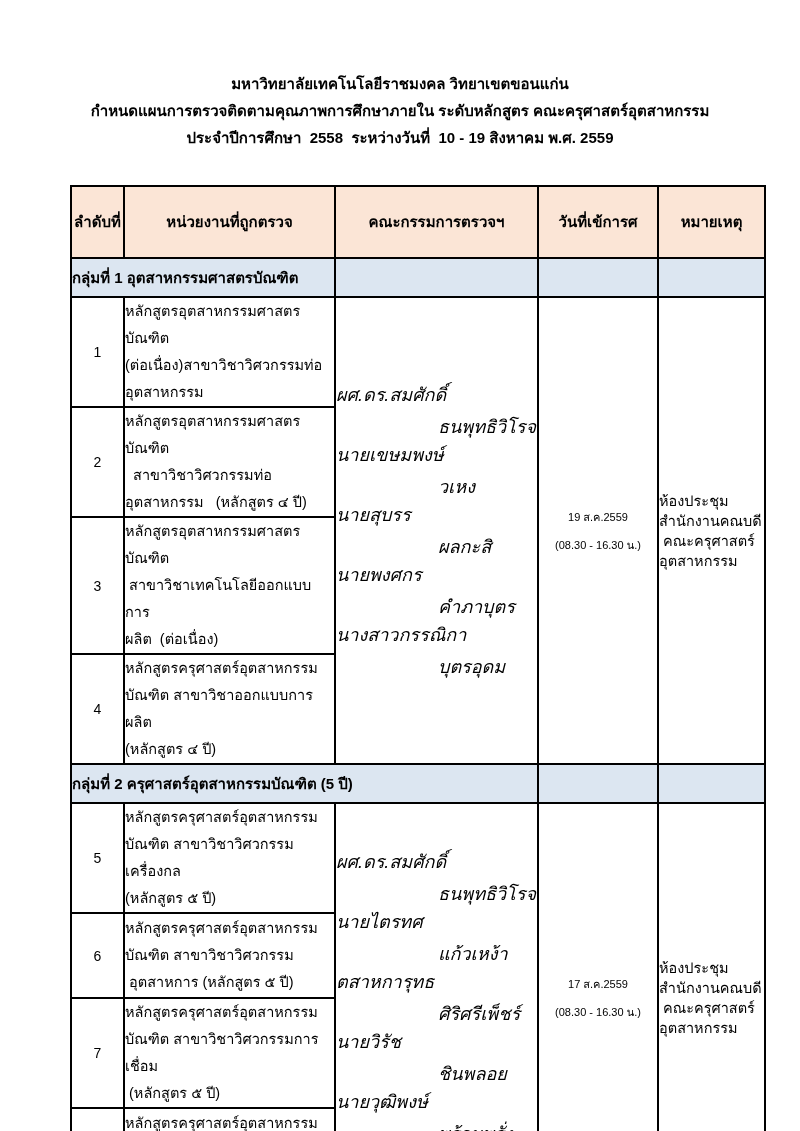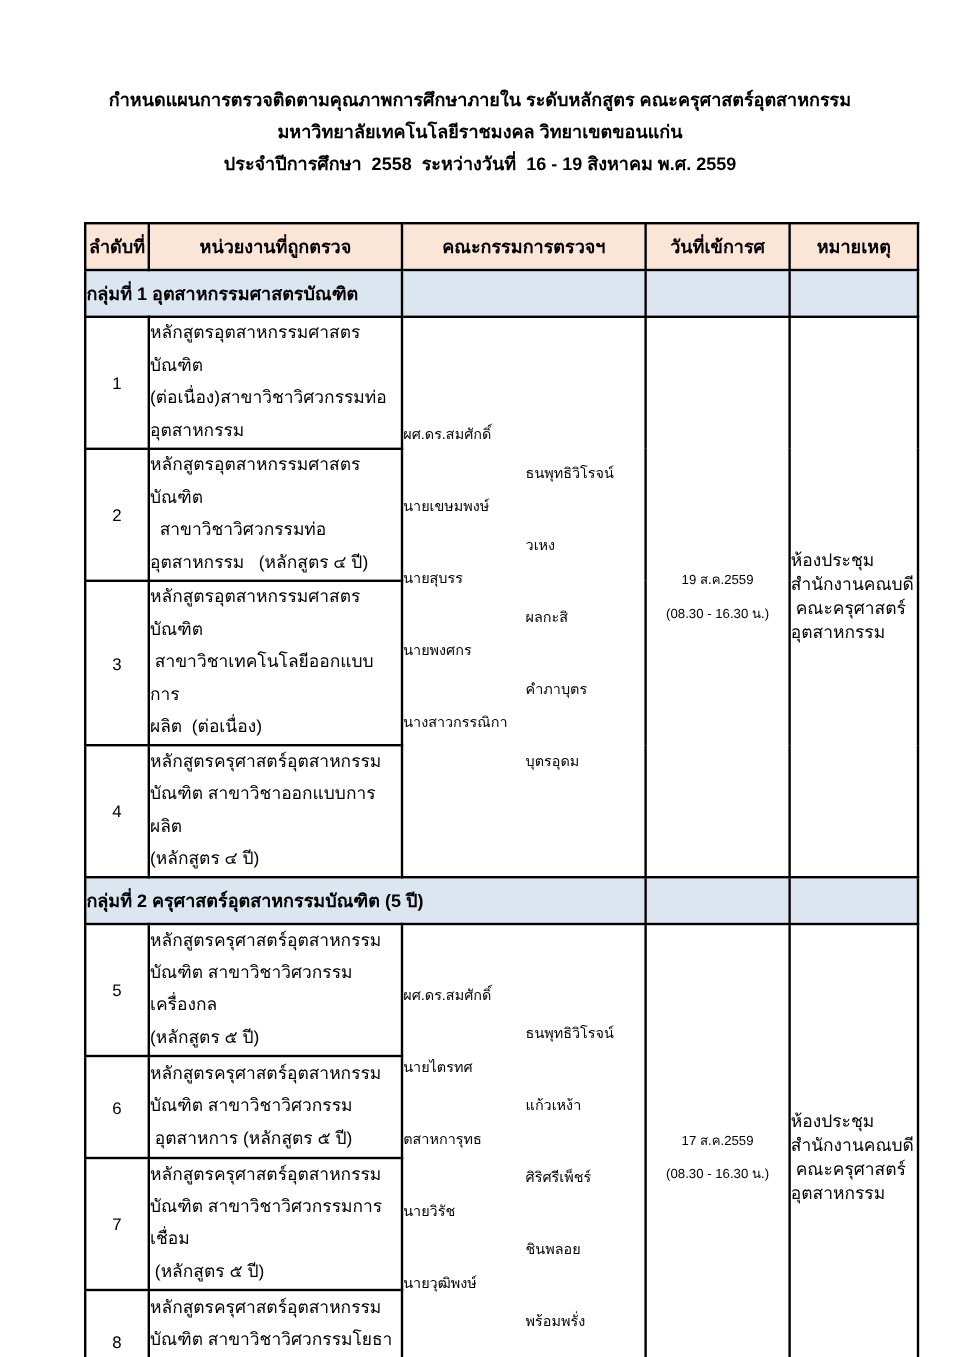--- a/index.html
+++ b/index.html
@@ -13,50 +13,50 @@
     text-align:center;font-weight:bold;font-size:15px;line-height:27px;
   }
   .title-line{white-space:pre-wrap;}
   table.sched{
     position:absolute;left:70px;top:185px;
     border-collapse:collapse;table-layout:fixed;width:694px;
   }
   table.sched td, table.sched th{
     border:2px solid #000;padding:0;vertical-align:middle;overflow:hidden;
   }
-  tr.head-row{height:39px;}
+  tr.head-row{height:72px;}
   tr.head-row th{
     background:#fbe5d6;font-weight:bold;font-size:15px;text-align:center;
   }
   tr.group-row{height:39px;}
   tr.group-row td{background:#dce6f1;}
   .group-label{
     font-weight:bold;font-size:15px;padding:2px 2px 2px 4px;white-space:pre-wrap;
   }
   tr.data-row{height:85px;}
   td.num{text-align:center;font-size:14px;}
   td.prog{
     font-size:14.5px;line-height:27px;padding:2px 2px 2px 5px;white-space:pre-wrap;margin-left:28px;
   }
   td.committee{padding:2px 2px 2px 7px;}
-  .crow{display:flex;font-size:12px;line-height:28px;}
+  .crow{display:flex;font-size:18px;line-height:28px;font-style:italic;}
   .cname{width:102px;flex-shrink:0;white-space:nowrap;}
   .csurname{white-space:nowrap;margin-top:32px;}
   td.datec{text-align:center;font-size:11px;line-height:28px;}
   td.remark{
     font-size:14.5px;line-height:20px;white-space:pre-wrap;padding-left:5px;
   }
 </style>
 </head>
 <body>
 
 <div class="doc-title">
+  <div class="title-line">มหาวิทยาลัยเทคโนโลยีราชมงคล วิทยาเขตขอนแก่น</div>
   <div class="title-line">กำหนดแผนการตรวจติดตามคุณภาพการศึกษาภายใน ระดับหลักสูตร คณะครุศาสตร์อุตสาหกรรม</div>
-  <div class="title-line">มหาวิทยาลัยเทคโนโลยีราชมงคล วิทยาเขตขอนแก่น</div>
-  <div class="title-line">ประจำปีการศึกษา  2558  ระหว่างวันที่  16 - 19 สิงหาคม พ.ศ. 2559</div>
+  <div class="title-line">ประจำปีการศึกษา  2558  ระหว่างวันที่  10 - 19 สิงหาคม พ.ศ. 2559</div>
 </div>
 
 <table class="sched">
   <colgroup>
     <col style="width:53px">
       <col style="width:211px">
       <col style="width:203px">
       <col style="width:120px">
       <col style="width:107px">
   </colgroup>

